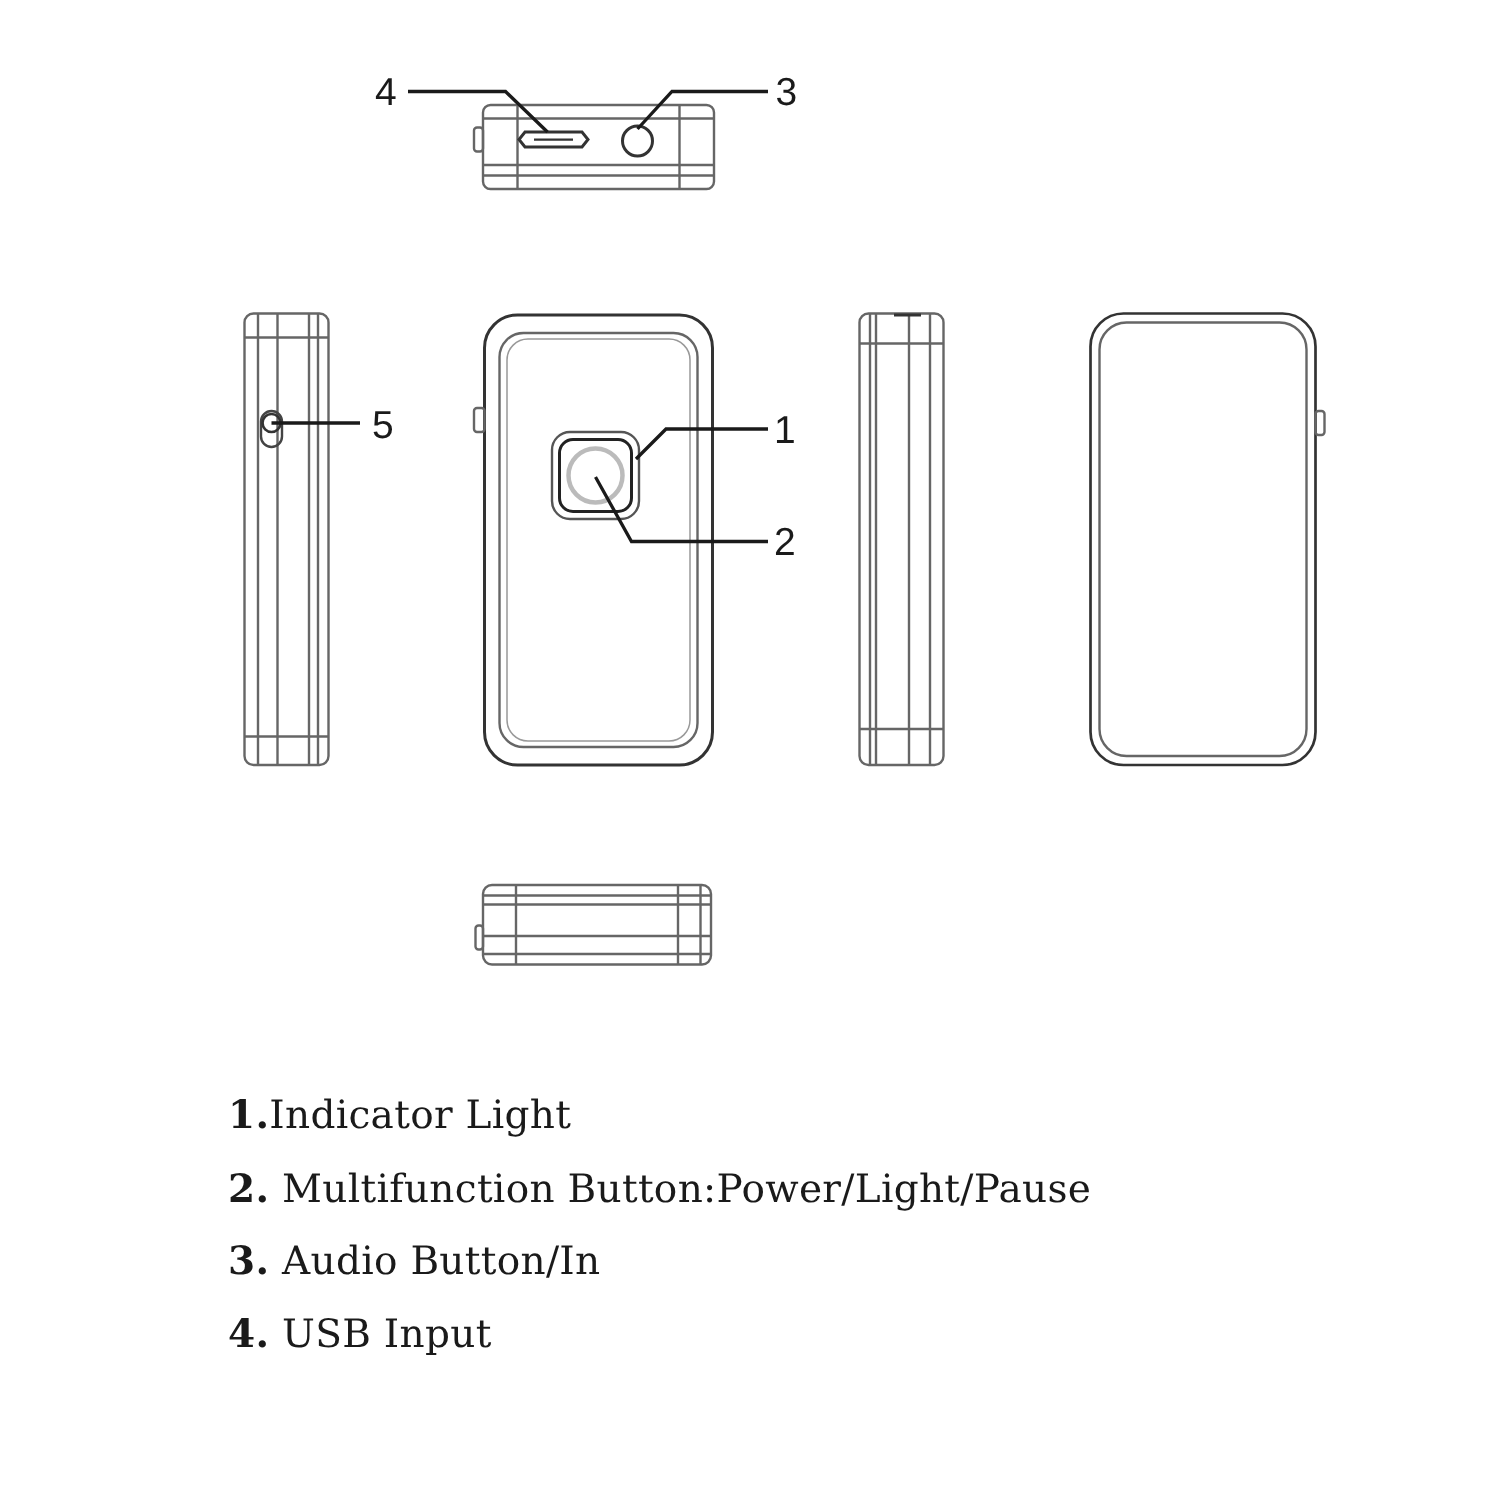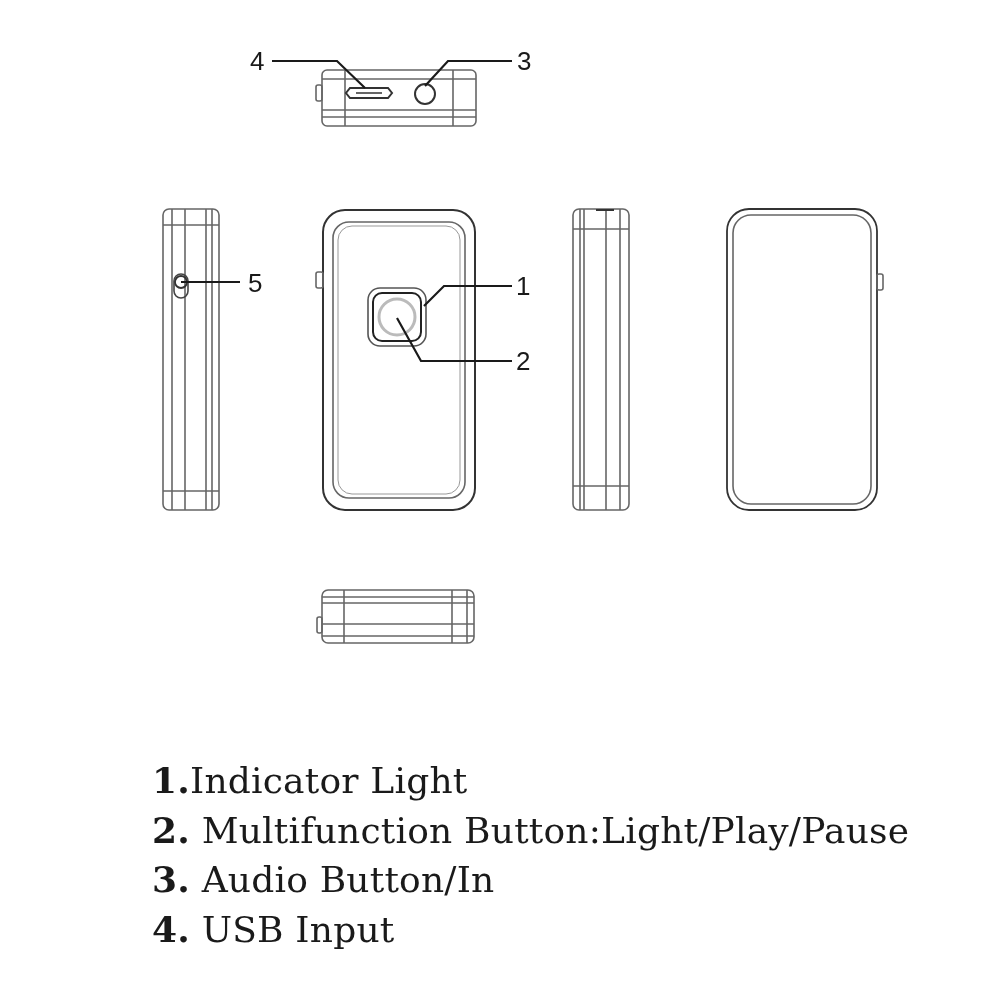--- a/index.html
+++ b/index.html
@@ -6,23 +6,23 @@
     body { width: 1000px; height: 1000px; position: relative; overflow: hidden; }
     #diagram { position: absolute; left: 0; top: 0; width: 1000px; height: 700px; }
     .callout-num {
       font-family: "Liberation Sans", sans-serif;
       font-size: 26px;
       fill: #1a1a1a;
     }
     .legend {
       position: absolute;
       left: 152px;
-      top: 756px;
+      top: 720px;
       font-family: "DejaVu Serif", "Liberation Serif", serif;
-      font-size: 36px;
+      font-size: 26px;
       color: #1a1a1a;
       line-height: 48.5px;
       letter-spacing: 0.2px;
     }
     .legend-item { white-space: nowrap; }
     .legend-num { font-weight: bold; }
   </style>
 </head>
 <body>
 
@@ -107,21 +107,21 @@
   <text class="callout-num" x="248" y="292">5</text>
   <text class="callout-num" x="516" y="295">1</text>
   <text class="callout-num" x="516" y="370">2</text>
 </svg>
 
 <div class="legend">
   <div class="legend-item">
     <span class="legend-num">1.</span><span>Indicator Light</span>
   </div>
   <div class="legend-item">
-    <span class="legend-num">2.</span><span> Multifunction Button:Light/Play/Pause</span>
+    <span class="legend-num">2.</span><span> Multifunction Button:Power/Light/Pause</span>
   </div>
   <div class="legend-item">
     <span class="legend-num">3.</span><span> Audio Button/In</span>
   </div>
   <div class="legend-item">
     <span class="legend-num">4.</span><span> USB Input</span>
   </div>
 </div>
 
 </body></html>

